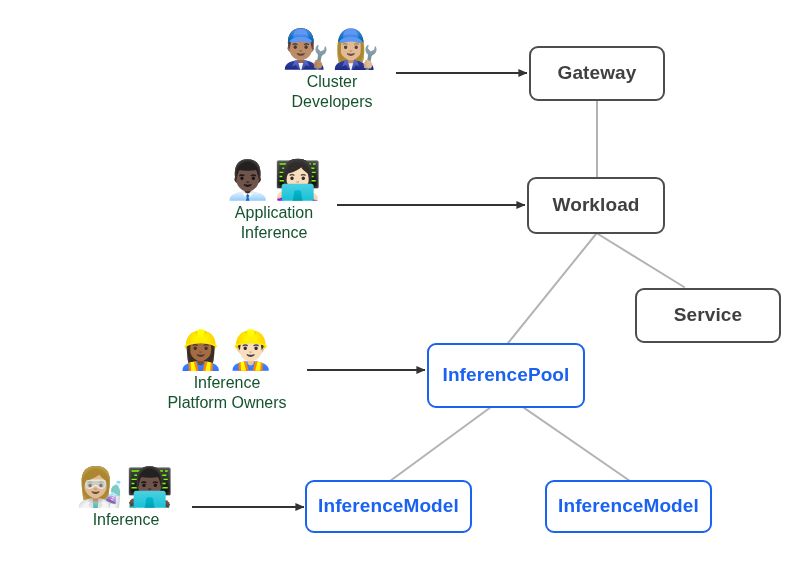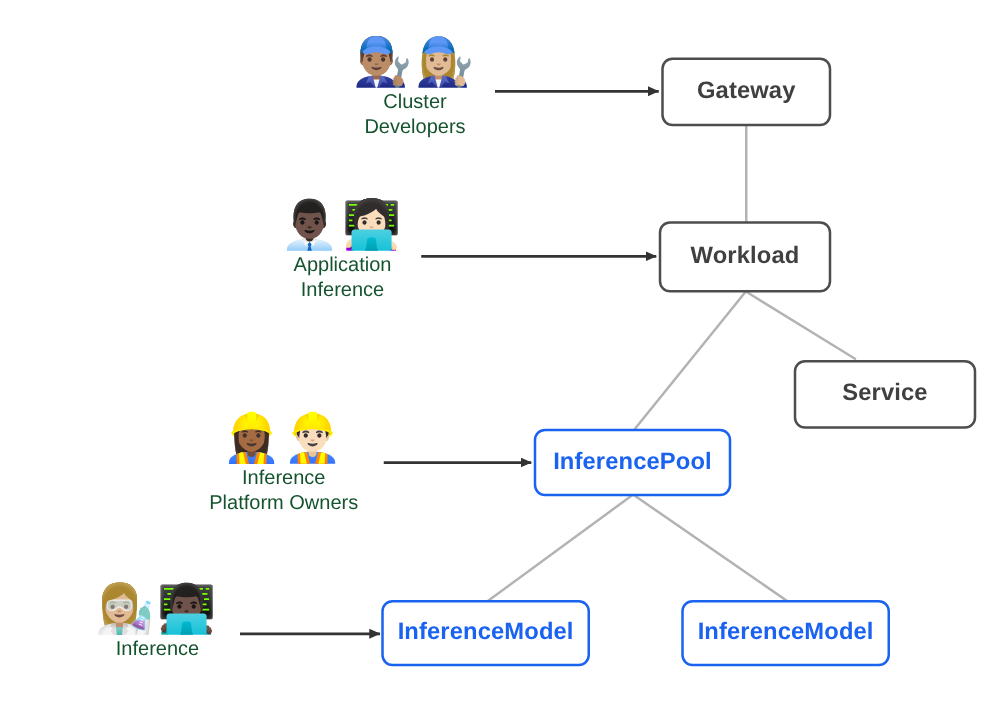--- a/index.html
+++ b/index.html
@@ -121,21 +121,21 @@
   </div>
 
   <div class="node gray" style="left:527px; top:177px; width:138px; height:57px;">
     <span class="node-label">Workload</span>
   </div>
 
   <div class="node gray" style="left:612px; top:288px; width:146px; height:55px;margin-left:23px;">
     <span class="node-label">Service</span>
   </div>
 
-  <div class="node blue" style="left:427px; top:343px; width:158px; height:54px;">
+  <div class="node blue" style="left:427px; top:343px; width:158px; height:65px;">
     <span class="node-label">InferencePool</span>
   </div>
 
   <div class="node blue" style="left:305px; top:480px; width:167px; height:53px;">
     <span class="node-label">InferenceModel</span>
   </div>
 
   <div class="node blue" style="left:545px; top:480px; width:167px; height:53px;">
     <span class="node-label">InferenceModel</span>
   </div>

